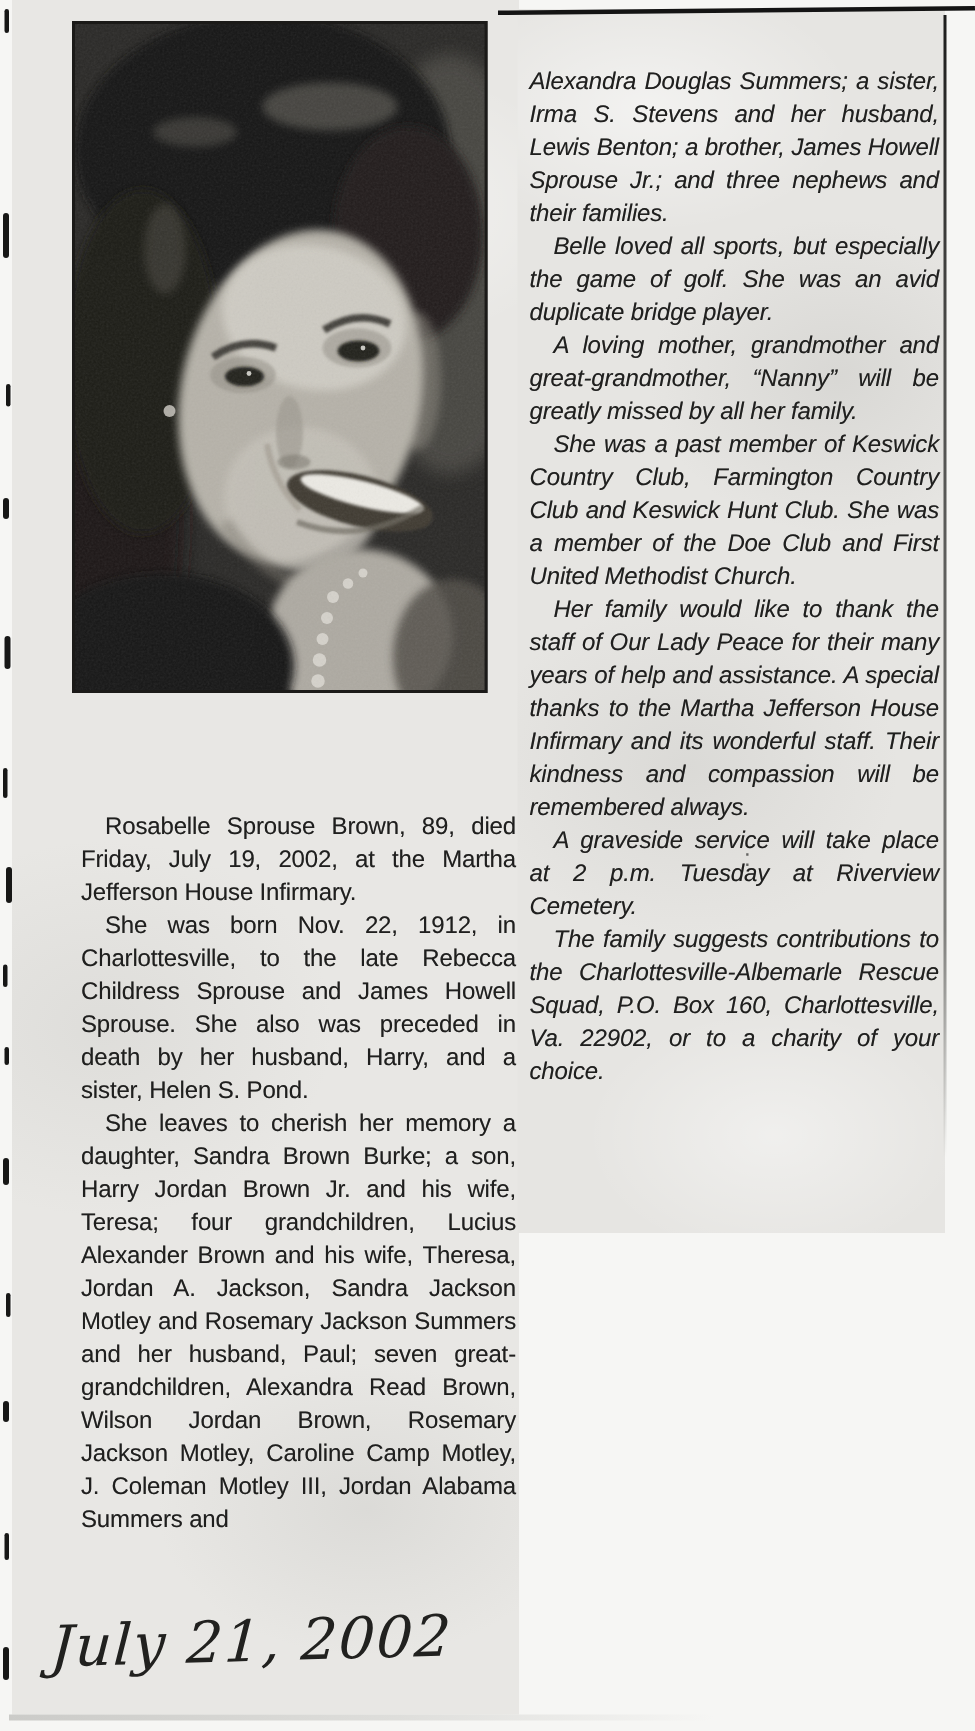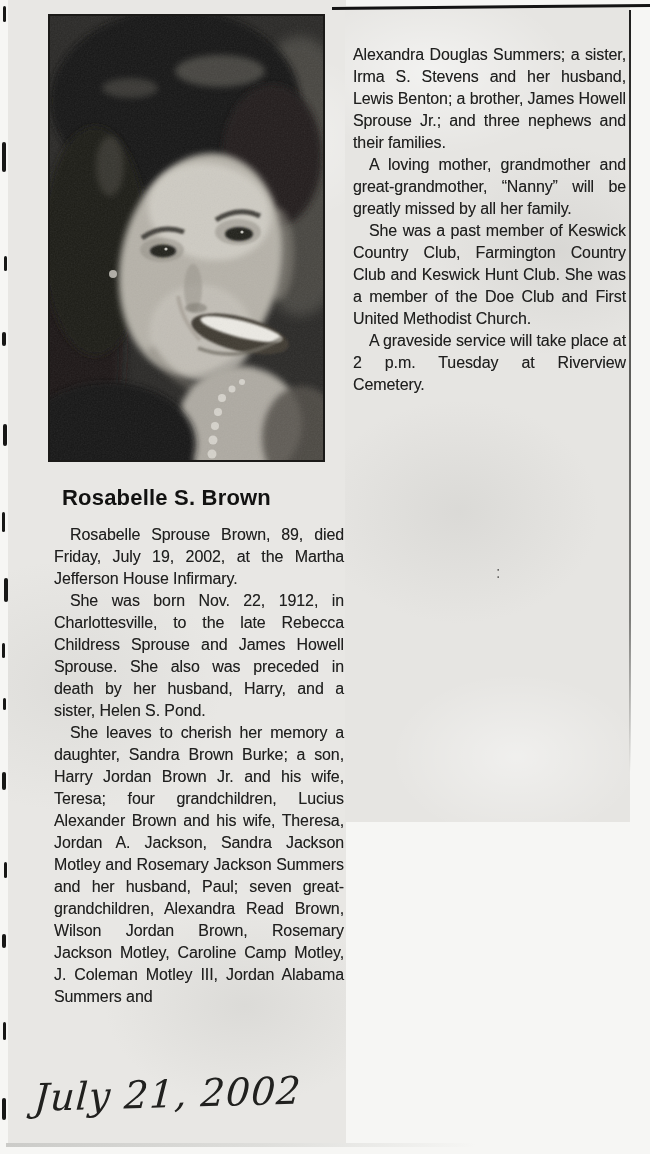--- a/index.html
+++ b/index.html
@@ -46,22 +46,22 @@
   .photo{
     position:absolute;left:40px;top:14px;width:273px;height:444px;
     border:2px solid #1b1a18;background:#2a2927;box-sizing:content-box;
   }
   .photo svg{display:block;}
   
   .headline{
     position:absolute;left:54px;top:485px;margin:0;
     font-size:22px;font-weight:bold;color:#121211;letter-spacing:.2px;
   }
-  .body-left{position:absolute;left:46px;top:524px;width:290px;}
-  .body-right{position:absolute;left:8px;top:38px;width:273px;}
+  .body-left{position:absolute;left:46px;top:541px;width:290px;}
+  .body-right{position:absolute;left:8px;top:38px;width:273px;font-style:italic;}
   p.para{
     margin:0;font-size:16px;line-height:22px;color:#1f1f1e;
     text-align:justify;letter-spacing:-0.1px;
     text-shadow:0 0 .4px rgba(40,40,40,.45);
   }
   p.indent{text-indent:16px;}
   .stray-mark{
     position:absolute;left:496px;top:564px;font-size:16px;color:#454543;opacity:.8;
   }
   .handwritten{
@@ -160,35 +160,37 @@
         <circle cx="172" cy="382" r="4" fill="#d9d6cf" opacity=".9"></circle>
         <circle cx="168" cy="396" r="4" fill="#d9d6cf" opacity=".9"></circle>
         <circle cx="165" cy="410" r="4" fill="#d9d6cf" opacity=".9"></circle>
         <circle cx="163" cy="424" r="4.5" fill="#d9d6cf" opacity=".9"></circle>
         <circle cx="162" cy="438" r="4.5" fill="#d9d6cf" opacity=".9"></circle>
 
         <rect width="273" height="444" filter="url(#grainF)" opacity="0.10"></rect>
       </svg>
     </div>
 
-    <h1 class="headline">Rosabelle S. Brown</h1>
 
     <div class="body-left">
       <p class="para indent">Rosabelle Sprouse Brown, 89, died Friday, July 19, 2002, at the Martha Jefferson House Infirmary.</p>
       <p class="para indent">She was born Nov. 22, 1912, in Charlottesville, to the late Rebecca Childress Sprouse and James Howell Sprouse. She also was preceded in death by her husband, Harry, and a sister, Helen S. Pond.</p>
       <p class="para indent">She leaves to cherish her memory a daughter, Sandra Brown Burke; a son, Harry Jordan Brown Jr. and his wife, Teresa; four grandchildren, Lucius Alexander Brown and his wife, Theresa, Jordan A. Jackson, Sandra Jackson Motley and Rosemary Jackson Summers and her husband, Paul; seven great-grandchildren, Alexandra Read Brown, Wilson Jordan Brown, Rosemary Jackson Motley, Caroline Camp Motley, J. Coleman Motley III, Jordan Alabama Summers and</p>
     </div>
   </div>
 
   <div class="clip-right">
     <div class="body-right">
       <p class="para">Alexandra Douglas Summers; a sister, Irma S. Stevens and her husband, Lewis Benton; a brother, James Howell Sprouse Jr.; and three nephews and their families.</p>
+      <p class="para indent">Belle loved all sports, but especially the game of golf. She was an avid duplicate bridge player.</p>
       <p class="para indent">A loving mother, grandmother and great-grandmother, “Nanny” will be greatly missed by all her family.</p>
       <p class="para indent">She was a past member of Keswick Country Club, Farmington Country Club and Keswick Hunt Club. She was a member of the Doe Club and First United Methodist Church.</p>
+      <p class="para indent">Her family would like to thank the staff of Our Lady Peace for their many years of help and assistance. A special thanks to the Martha Jefferson House Infirmary and its wonderful staff. Their kindness and compassion will be remembered always.</p>
       <p class="para indent">A graveside service will take place at 2 p.m. Tuesday at Riverview Cemetery.</p>
+      <p class="para indent">The family suggests contributions to the Charlottesville-Albemarle Rescue Squad, P.O. Box 160, Charlottesville, Va. 22902, or to a charity of your choice.</p>
     </div>
   </div>
 
   <div class="top-edge-line"></div>
   <div class="right-edge-line"></div>
   <div class="clip-bottom-streak"></div>
 
   <span class="stray-mark">:</span>
 
   <div class="handwritten">July 21, 2002</div>

